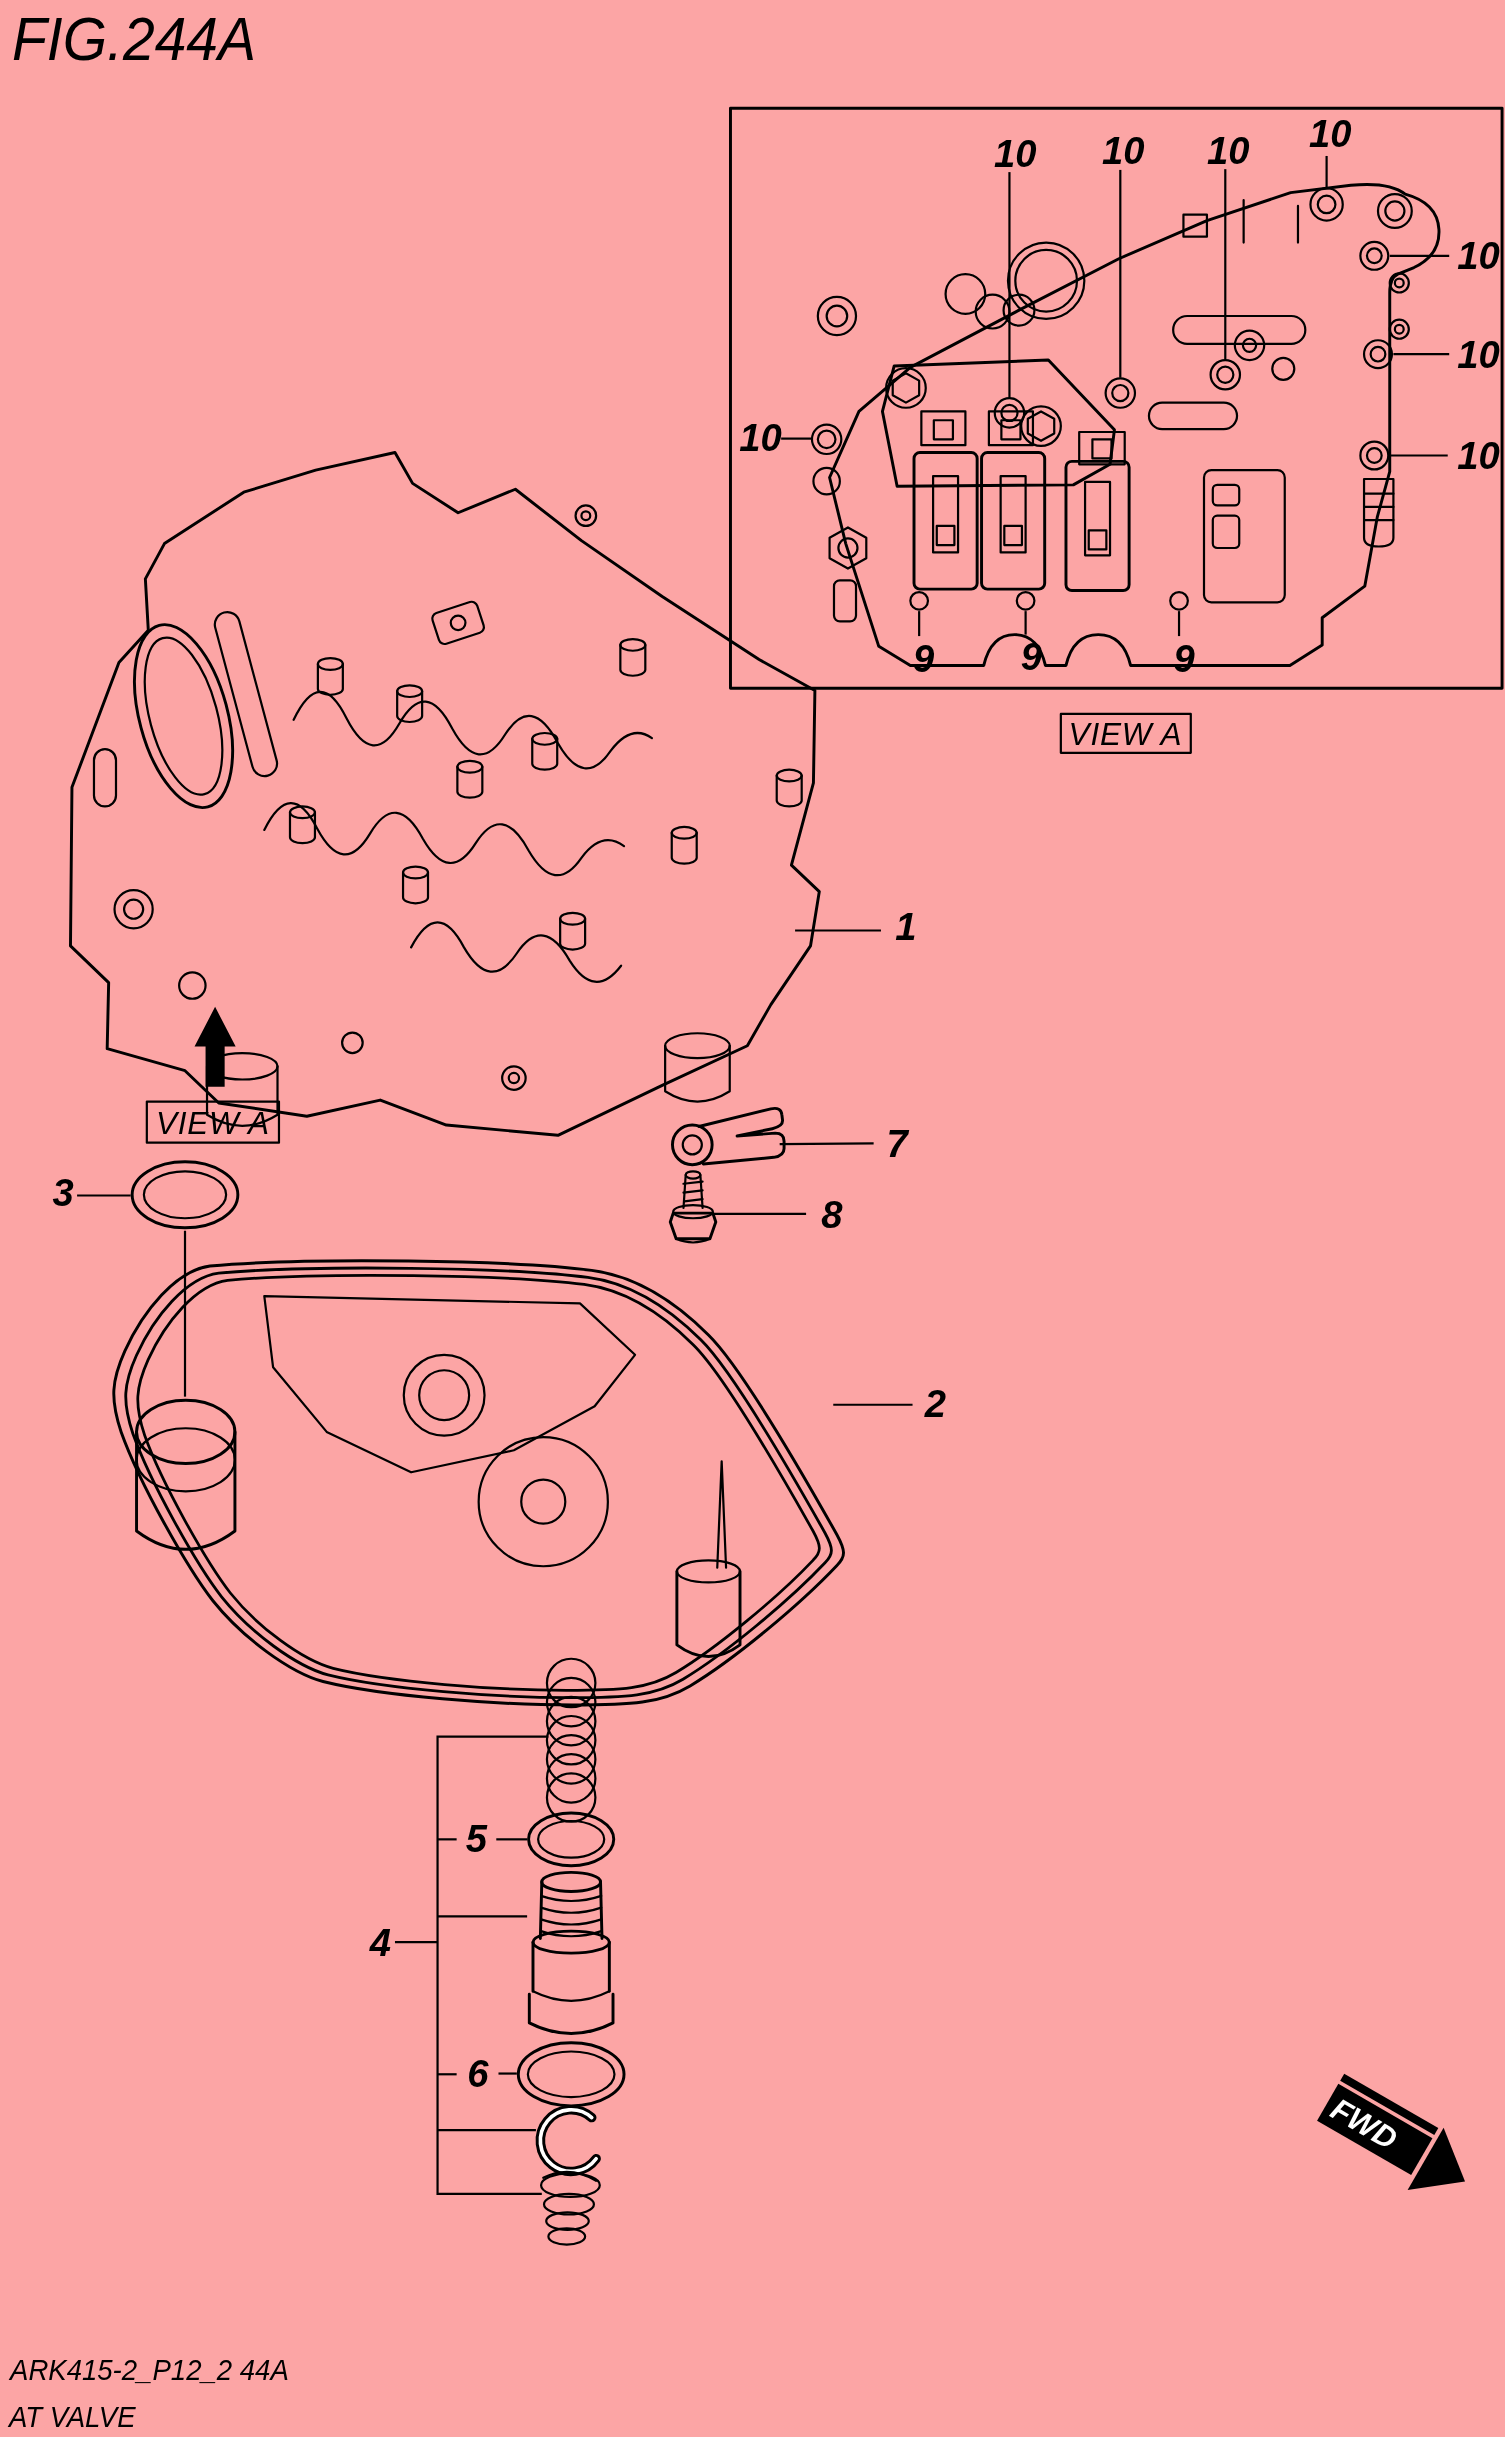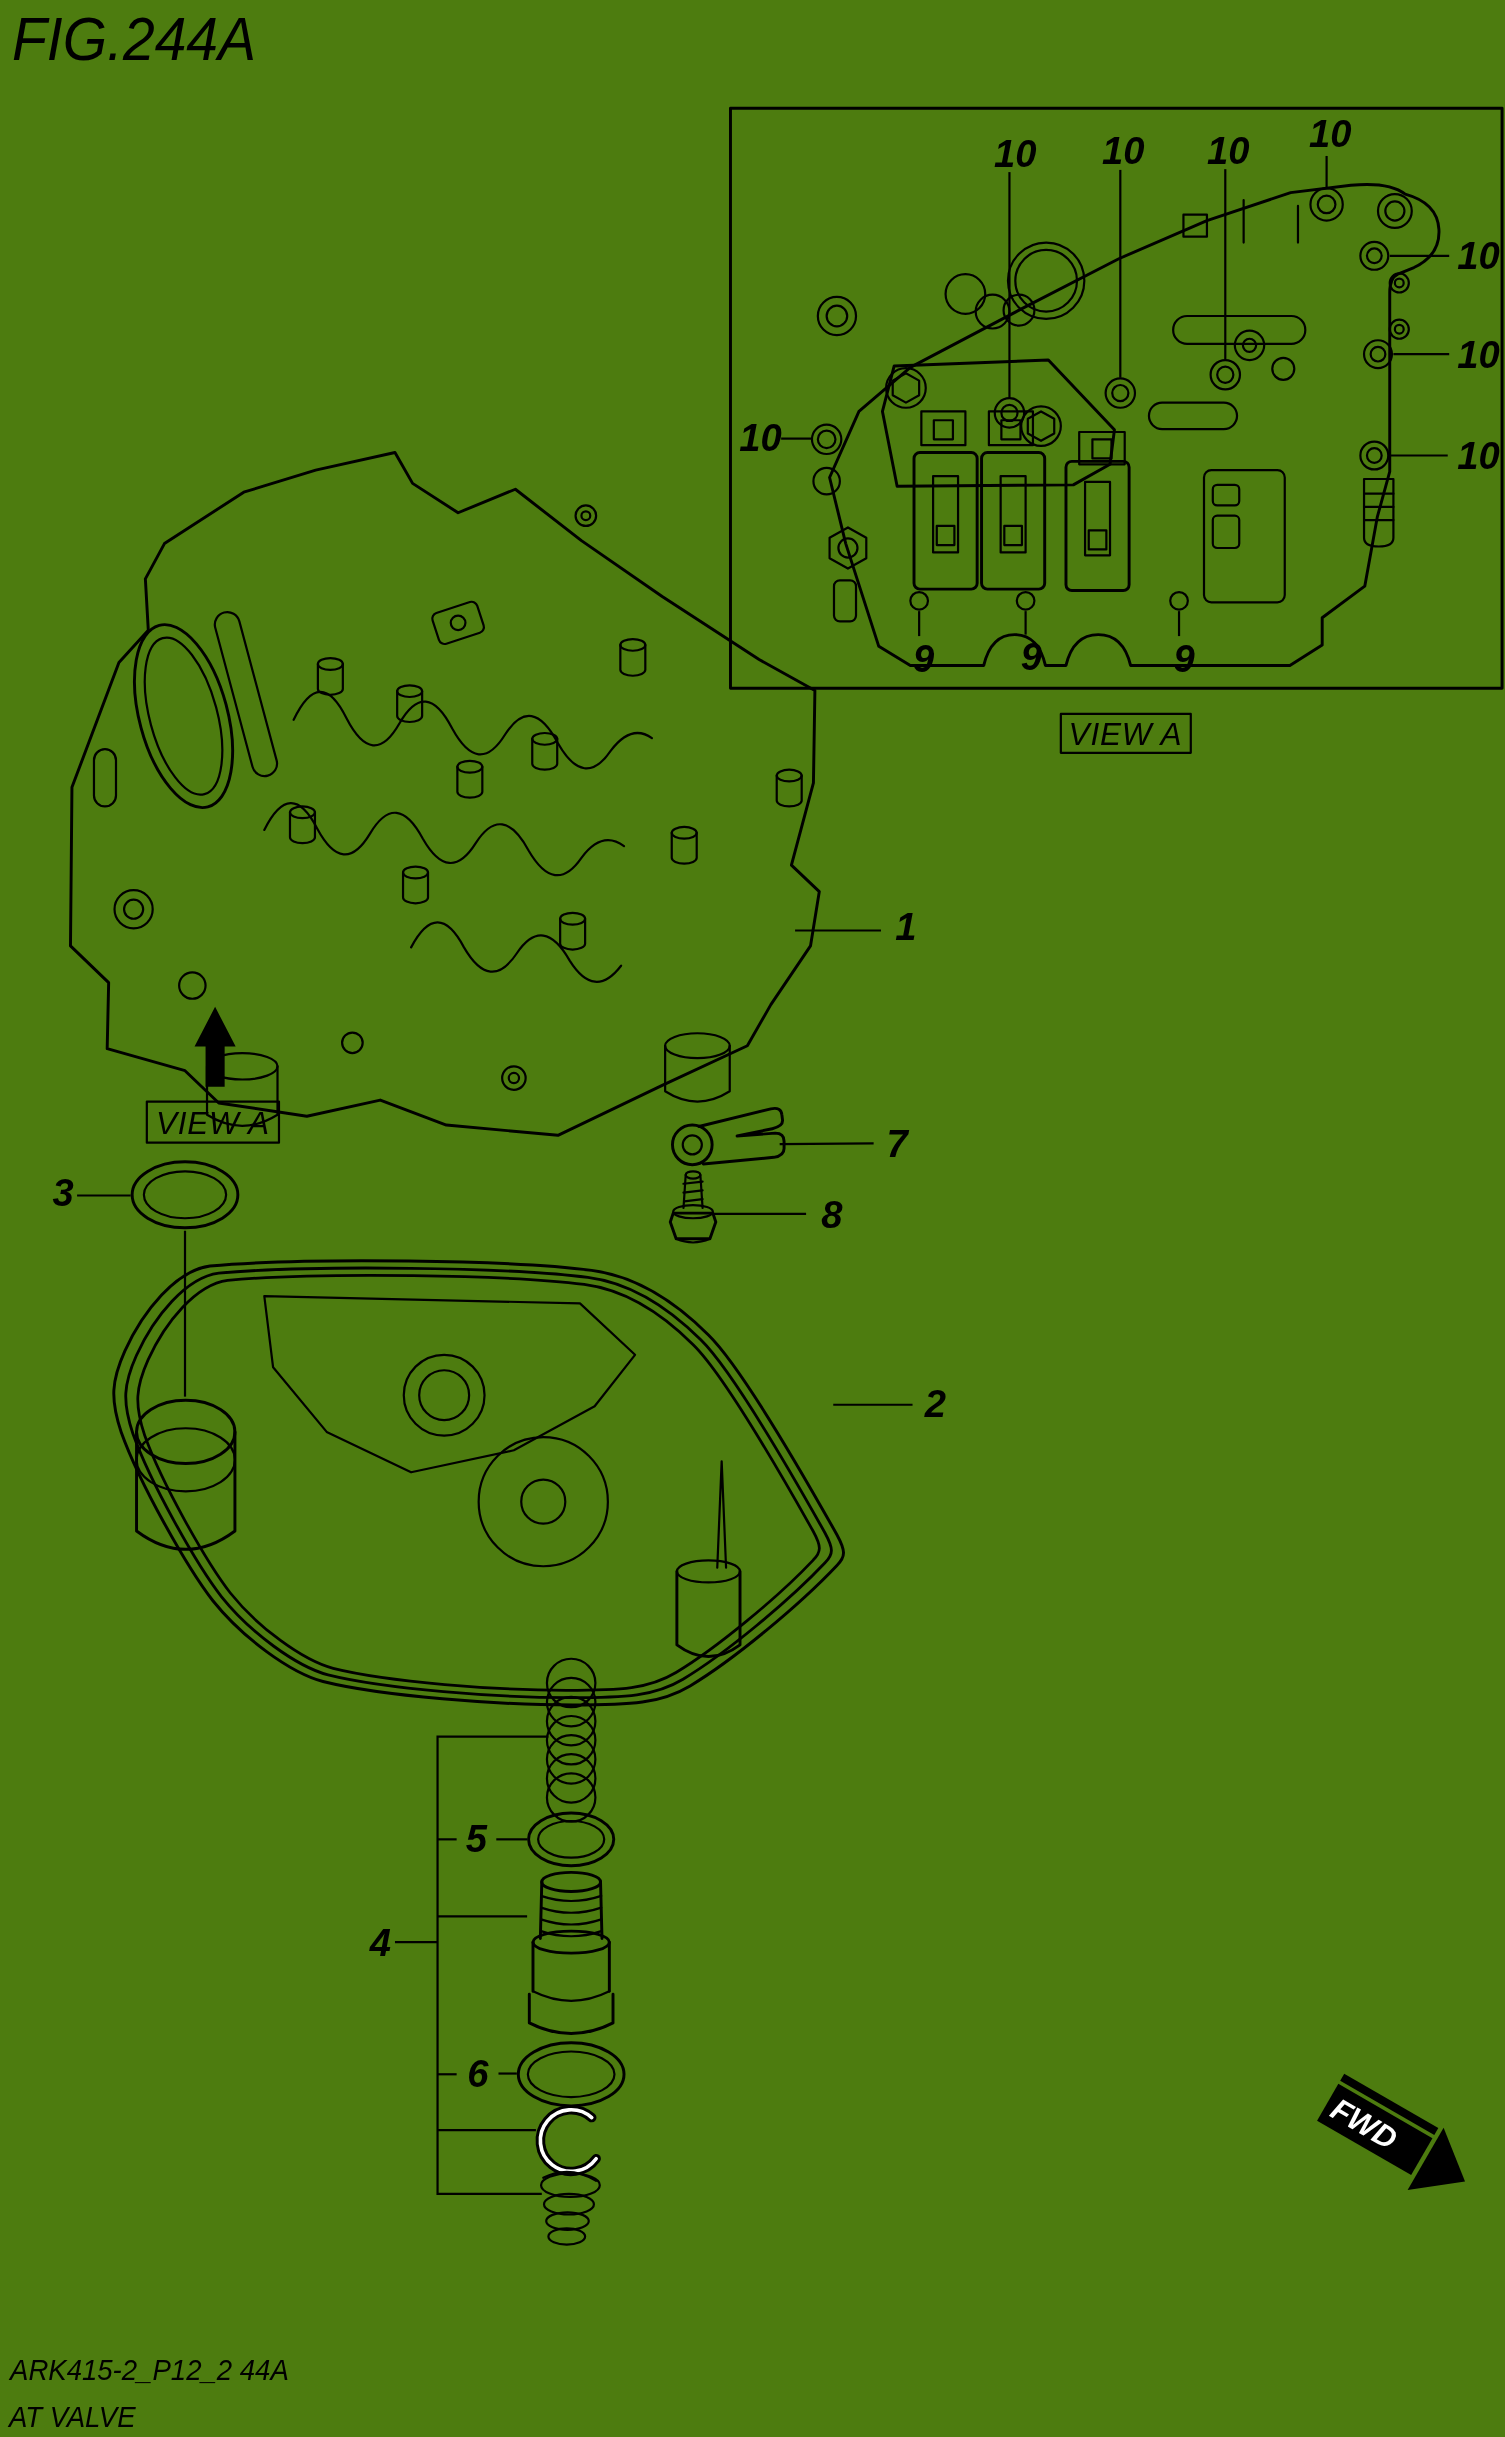--- a/index.html
+++ b/index.html
@@ -1,16 +1,16 @@
 <!DOCTYPE html>
 <html style="font-size:11.7px"><head>
 <meta charset="utf-8">
 <style>
   html,body{margin:0;padding:0;background:#fff;}
-  .page{position:relative;width:1505px;height:2438px;background:#4d7c0f;overflow:hidden;
+  .page{position:relative;width:1505px;height:2438px;background:#fca5a5;overflow:hidden;
         font-family:"Liberation Sans",sans-serif;}
   .page svg{position:absolute;left:0;top:0;}
   .ln{stroke:#000;stroke-width:4;fill:none;stroke-linecap:round;stroke-linejoin:round;}
   .ln2{stroke:#000;stroke-width:3;fill:none;stroke-linecap:round;stroke-linejoin:round;}
   .ld{stroke:#000;stroke-width:3;fill:none;stroke-linecap:butt;}
   .blk{fill:#000;stroke:none;}
   .num{font:italic 700 52px "Liberation Sans",sans-serif;fill:#000;}
   .viewa{font:italic 400 43px "Liberation Sans",sans-serif;fill:#000;letter-spacing:1px;}
   .fwdtxt{font:italic 700 42px "Liberation Sans",sans-serif;fill:#fff;}
   .title{position:absolute;left:11.7px;top:2.9px;font:italic 400 62px "Liberation Sans",sans-serif;

